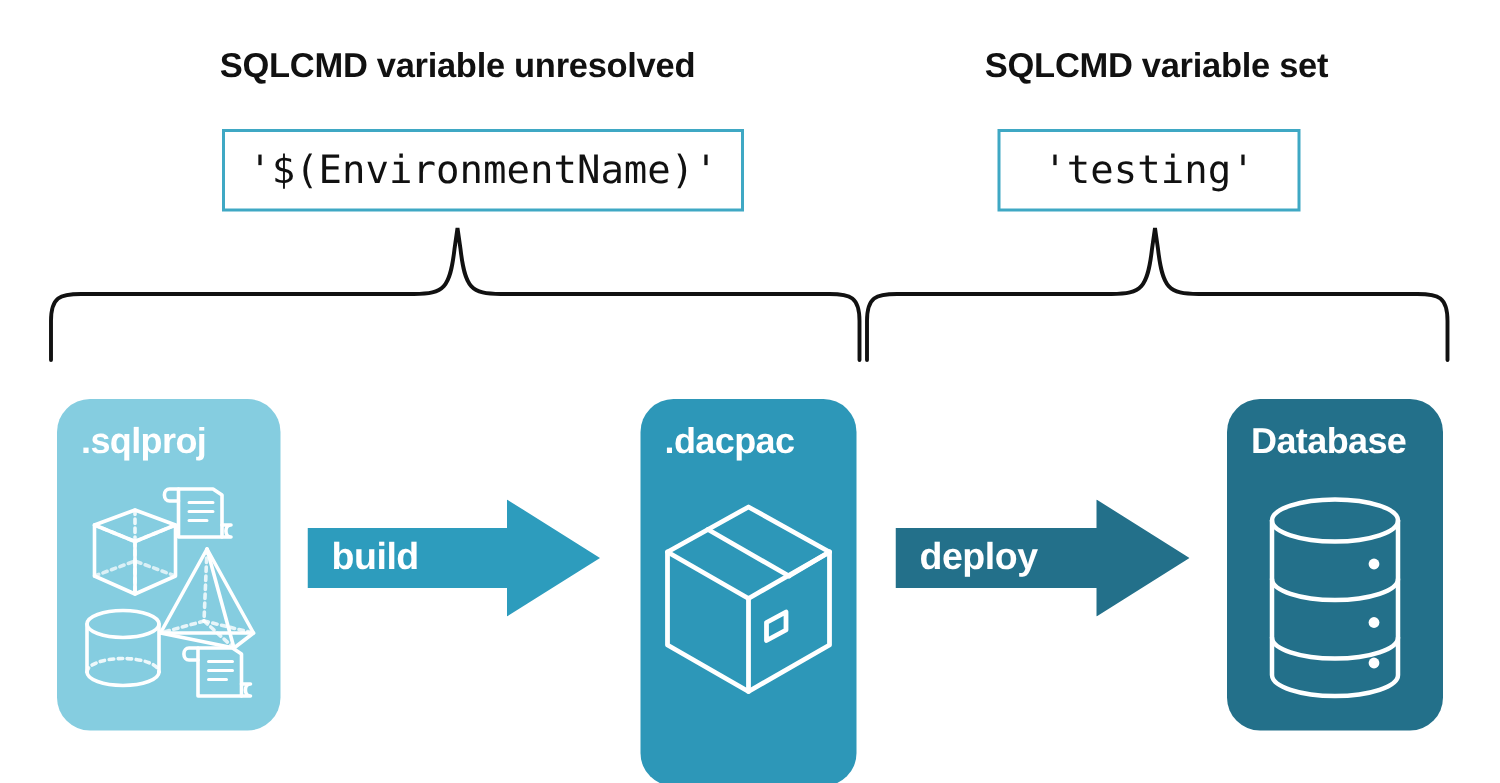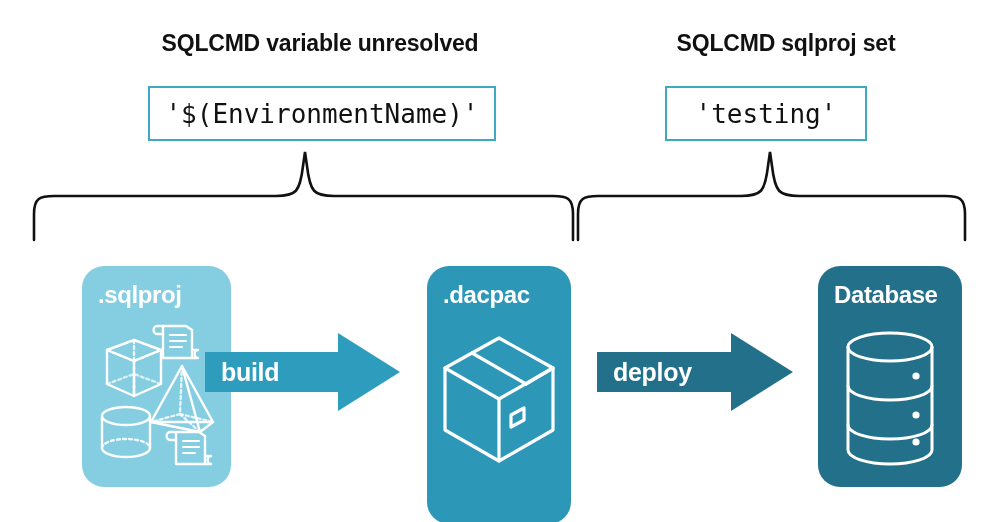--- a/index.html
+++ b/index.html
@@ -22,21 +22,20 @@
   
   .heading {
     position: absolute;
     font-family: "Liberation Sans", sans-serif;
     font-weight: bold;
     font-size: 23px;
     color: #111111;
     letter-spacing: -0.2px;
     text-align: center;
     white-space: nowrap;
-    padding-left: 15px;
   }
   #heading-left  { left: 0px;   top: 30px; width: 610px; }
   #heading-right { left: 576px; top: 30px; width: 390px; }
 
   
   .code-box {
     position: absolute;
     border: 2px solid #3fa8c4;
     background: #ffffff;
     box-sizing: border-box;
@@ -61,21 +60,21 @@
     height: 522px;
     pointer-events: none;
   }
 
   
   .stage-box {
     position: absolute;
     border-radius: 22px;
     box-sizing: border-box;
   }
-  #box-sqlproj  { left: 38px;  top: 266px; width: 149px; height: 221px; background: #85cde0; margin-left: 44px; }
+  #box-sqlproj  { left: 38px;  top: 266px; width: 149px; height: 221px; background: #85cde0; }
   #box-dacpac   { left: 427px; top: 266px; width: 144px; height: 258px; background: #2d97b8; }
   #box-database { left: 818px; top: 266px; width: 144px; height: 221px; background: #23708a; }
 
   .stage-label {
     position: absolute;
     top: 15px;
     left: 0;
     width: 100%;
     text-align: center;
     font-family: "Liberation Sans", sans-serif;
@@ -116,21 +115,21 @@
     pointer-events: none;
   }
 </style>
 </head>
 <body>
 
 <div id="canvas">
 
   <div class="heading" id="heading-left">SQLCMD variable unresolved</div>
 
-  <div class="heading" id="heading-right">SQLCMD sqlproj set</div>
+  <div class="heading" id="heading-right">SQLCMD variable set</div>
 
   <div class="code-box" id="code-box-left">
     <span>'$(EnvironmentName)'</span>
   </div>
 
   <div class="code-box" id="code-box-right">
     <span>'testing'</span>
   </div>
 
   <svg id="braces" viewBox="0 0 1000 522">

